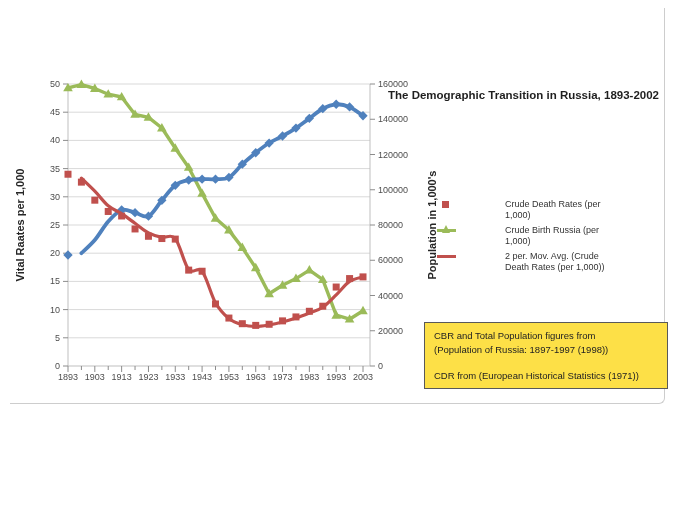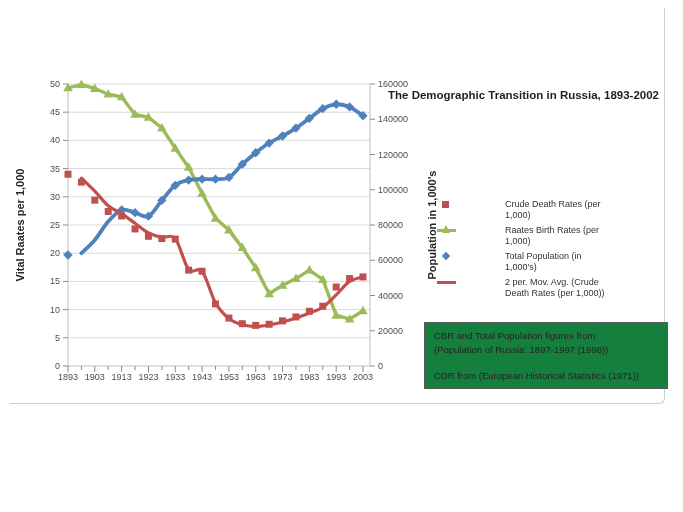--- a/index.html
+++ b/index.html
@@ -19,21 +19,21 @@
   .legend-item{display:flex;align-items:flex-start;margin-bottom:5px;gap:48px;}
   .lg-marker{width:20px;flex:0 0 20px;position:relative;height:11px;}
   .lg-square{position:absolute;left:5px;top:2px;width:7px;height:7px;}
   .lg-diamond{position:absolute;left:6px;top:2px;width:6px;height:6px;transform:rotate(45deg);}
   .lg-line{position:absolute;left:0;top:4px;width:19px;height:3px;}
   .lg-tri{position:absolute;left:5px;top:0;width:0;height:0;
          border-left:4.5px solid transparent;border-right:4.5px solid transparent;
          border-bottom:8px solid #000;}
   .lg-label{font-size:9px;line-height:10.5px;color:#333;width:112px;}
   .source-box{position:absolute;left:414px;top:314px;width:224px;border:1px solid #595959;
-         background:#15803d;padding:6px 9px;font-size:9.5px;line-height:1.45;color:#222;}
+         background:#fde047;padding:6px 9px;font-size:9.5px;line-height:1.45;color:#222;}
   .source-spacer{height:12px;}
 </style>
 </head>
 <body>
 
 <div class="slide">
   <div class="chart-frame">
 
     <svg width="654" height="395" viewBox="0 0 654 395">
         <g>
@@ -219,27 +219,21 @@
         <span class="lg-marker">
             <span class="lg-square" style="background-color: rgb(192, 80, 77);"></span>
           </span>
         <span class="lg-label">Crude Death Rates (per 1,000)</span>
       </div>
       <div class="legend-item">
         <span class="lg-marker">
             <span class="lg-line" style="background-color: rgb(155, 187, 89);"></span>
             <span class="lg-tri" style="border-bottom-color: rgb(155, 187, 89);"></span>
           </span>
-        <span class="lg-label">Raates Birth Rates (per 1,000)</span>
-      </div>
-      <div class="legend-item">
-        <span class="lg-marker">
-            <span class="lg-diamond" style="background-color: rgb(79, 129, 189);"></span>
-          </span>
-        <span class="lg-label">Total Population (in 1,000's)</span>
+        <span class="lg-label">Crude Birth Russia (per 1,000)</span>
       </div>
       <div class="legend-item">
         <span class="lg-marker">
             <span class="lg-line" style="background-color: rgb(192, 80, 77);"></span>
           </span>
         <span class="lg-label">2 per. Mov. Avg. (Crude Death Rates (per 1,000))</span>
       </div>
     </div>
 
     <div class="source-box">

